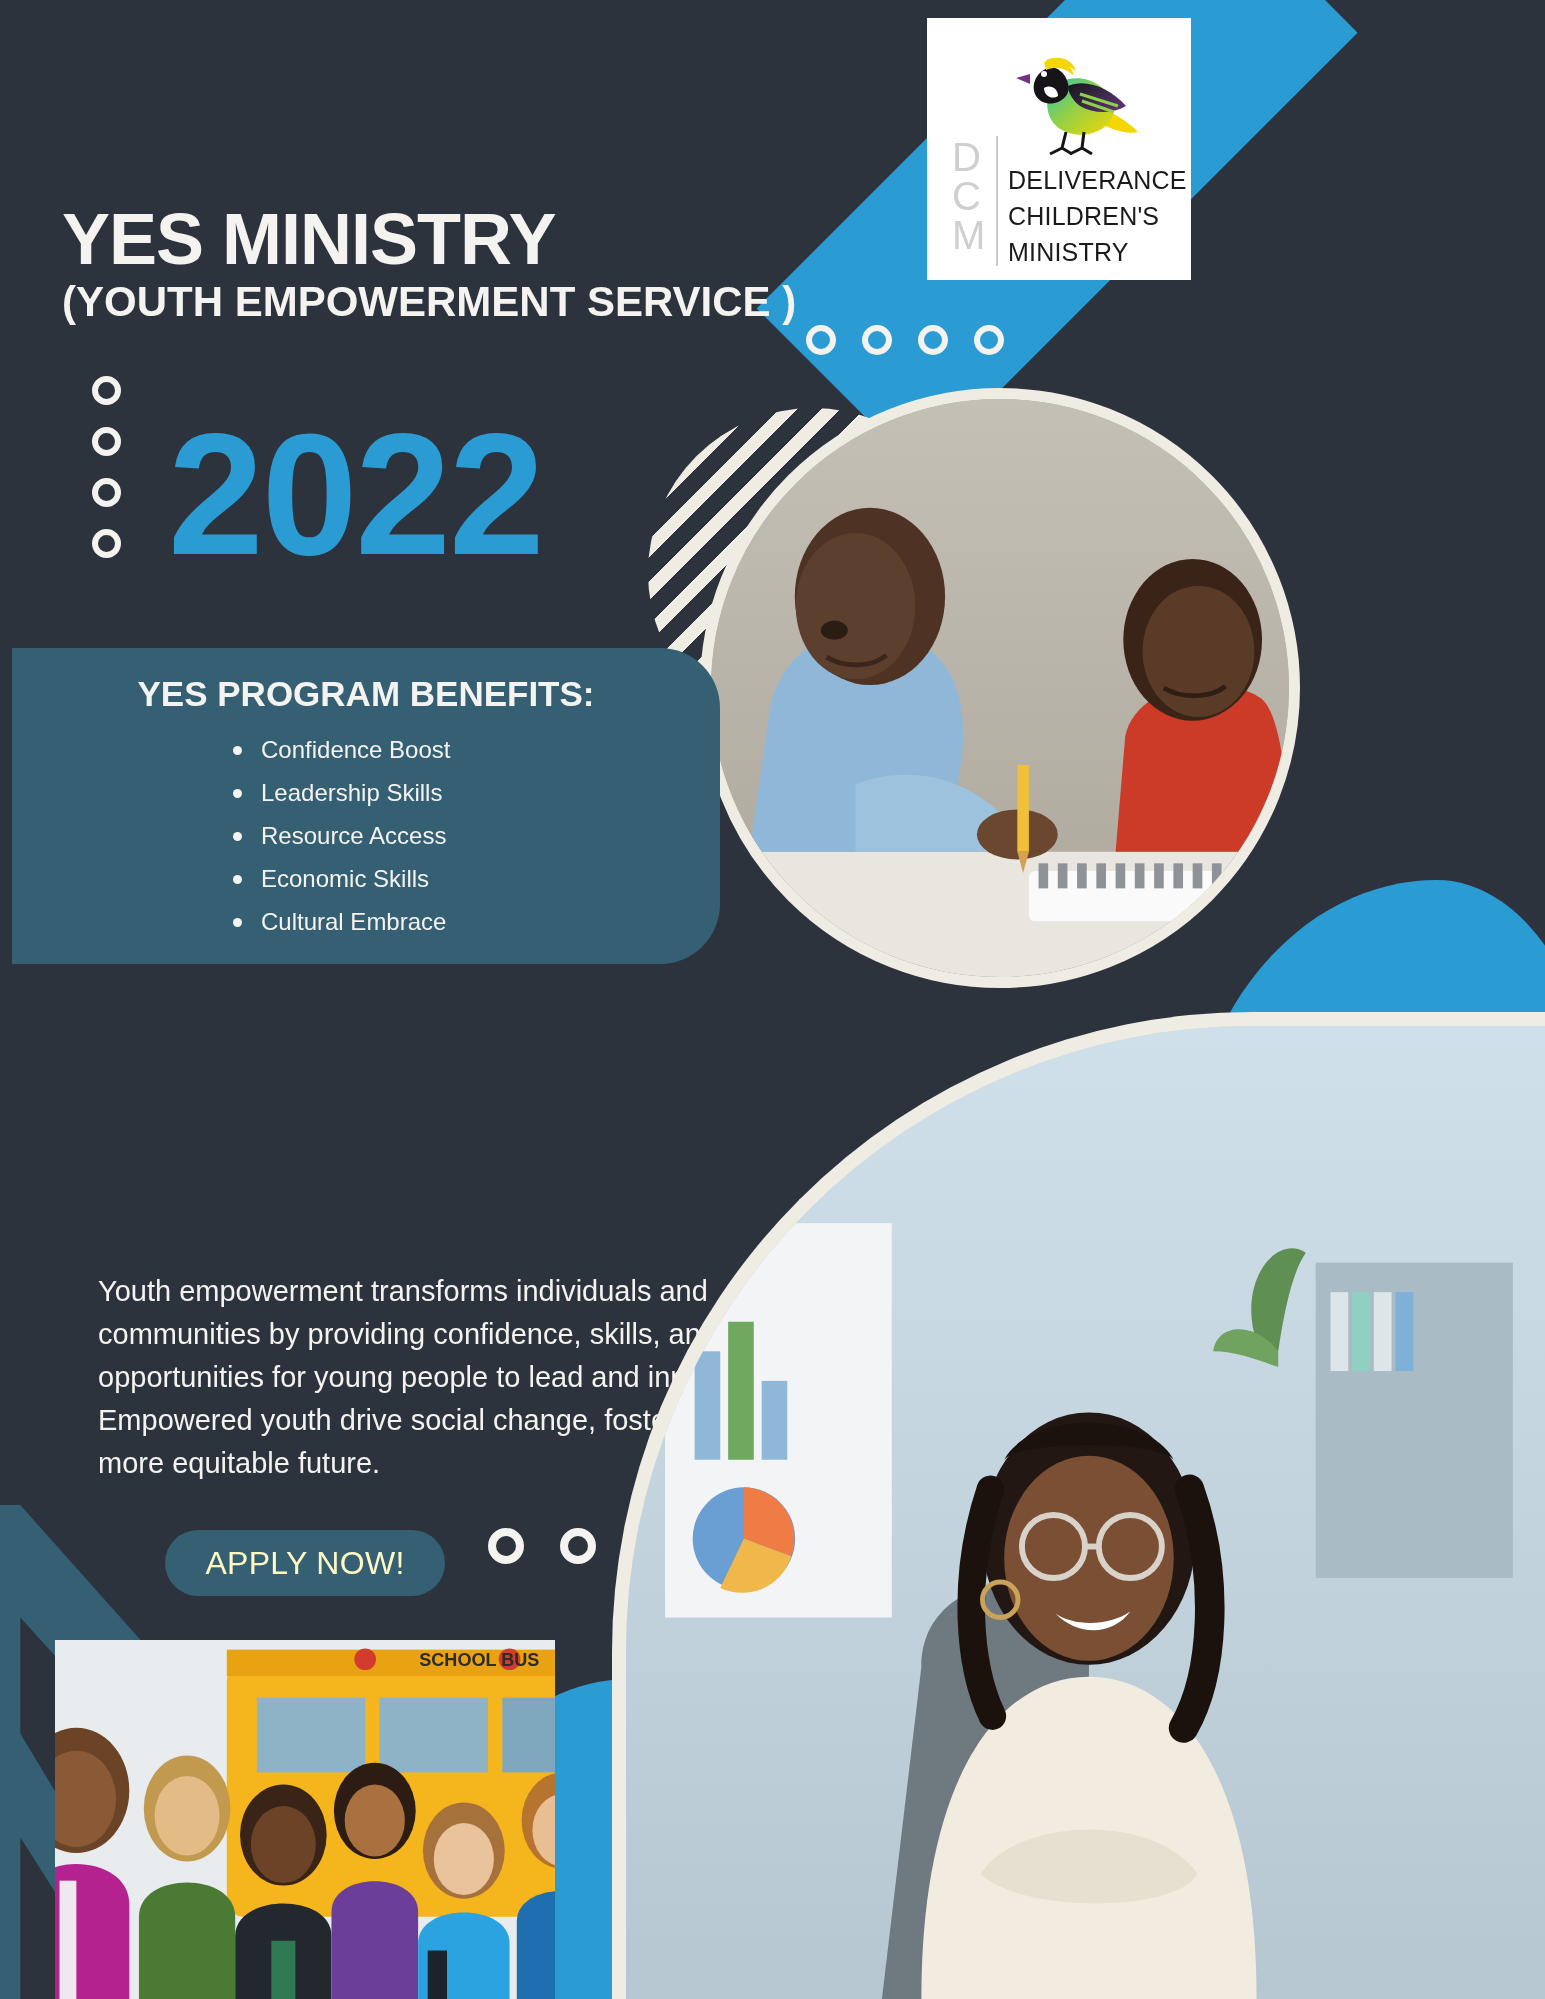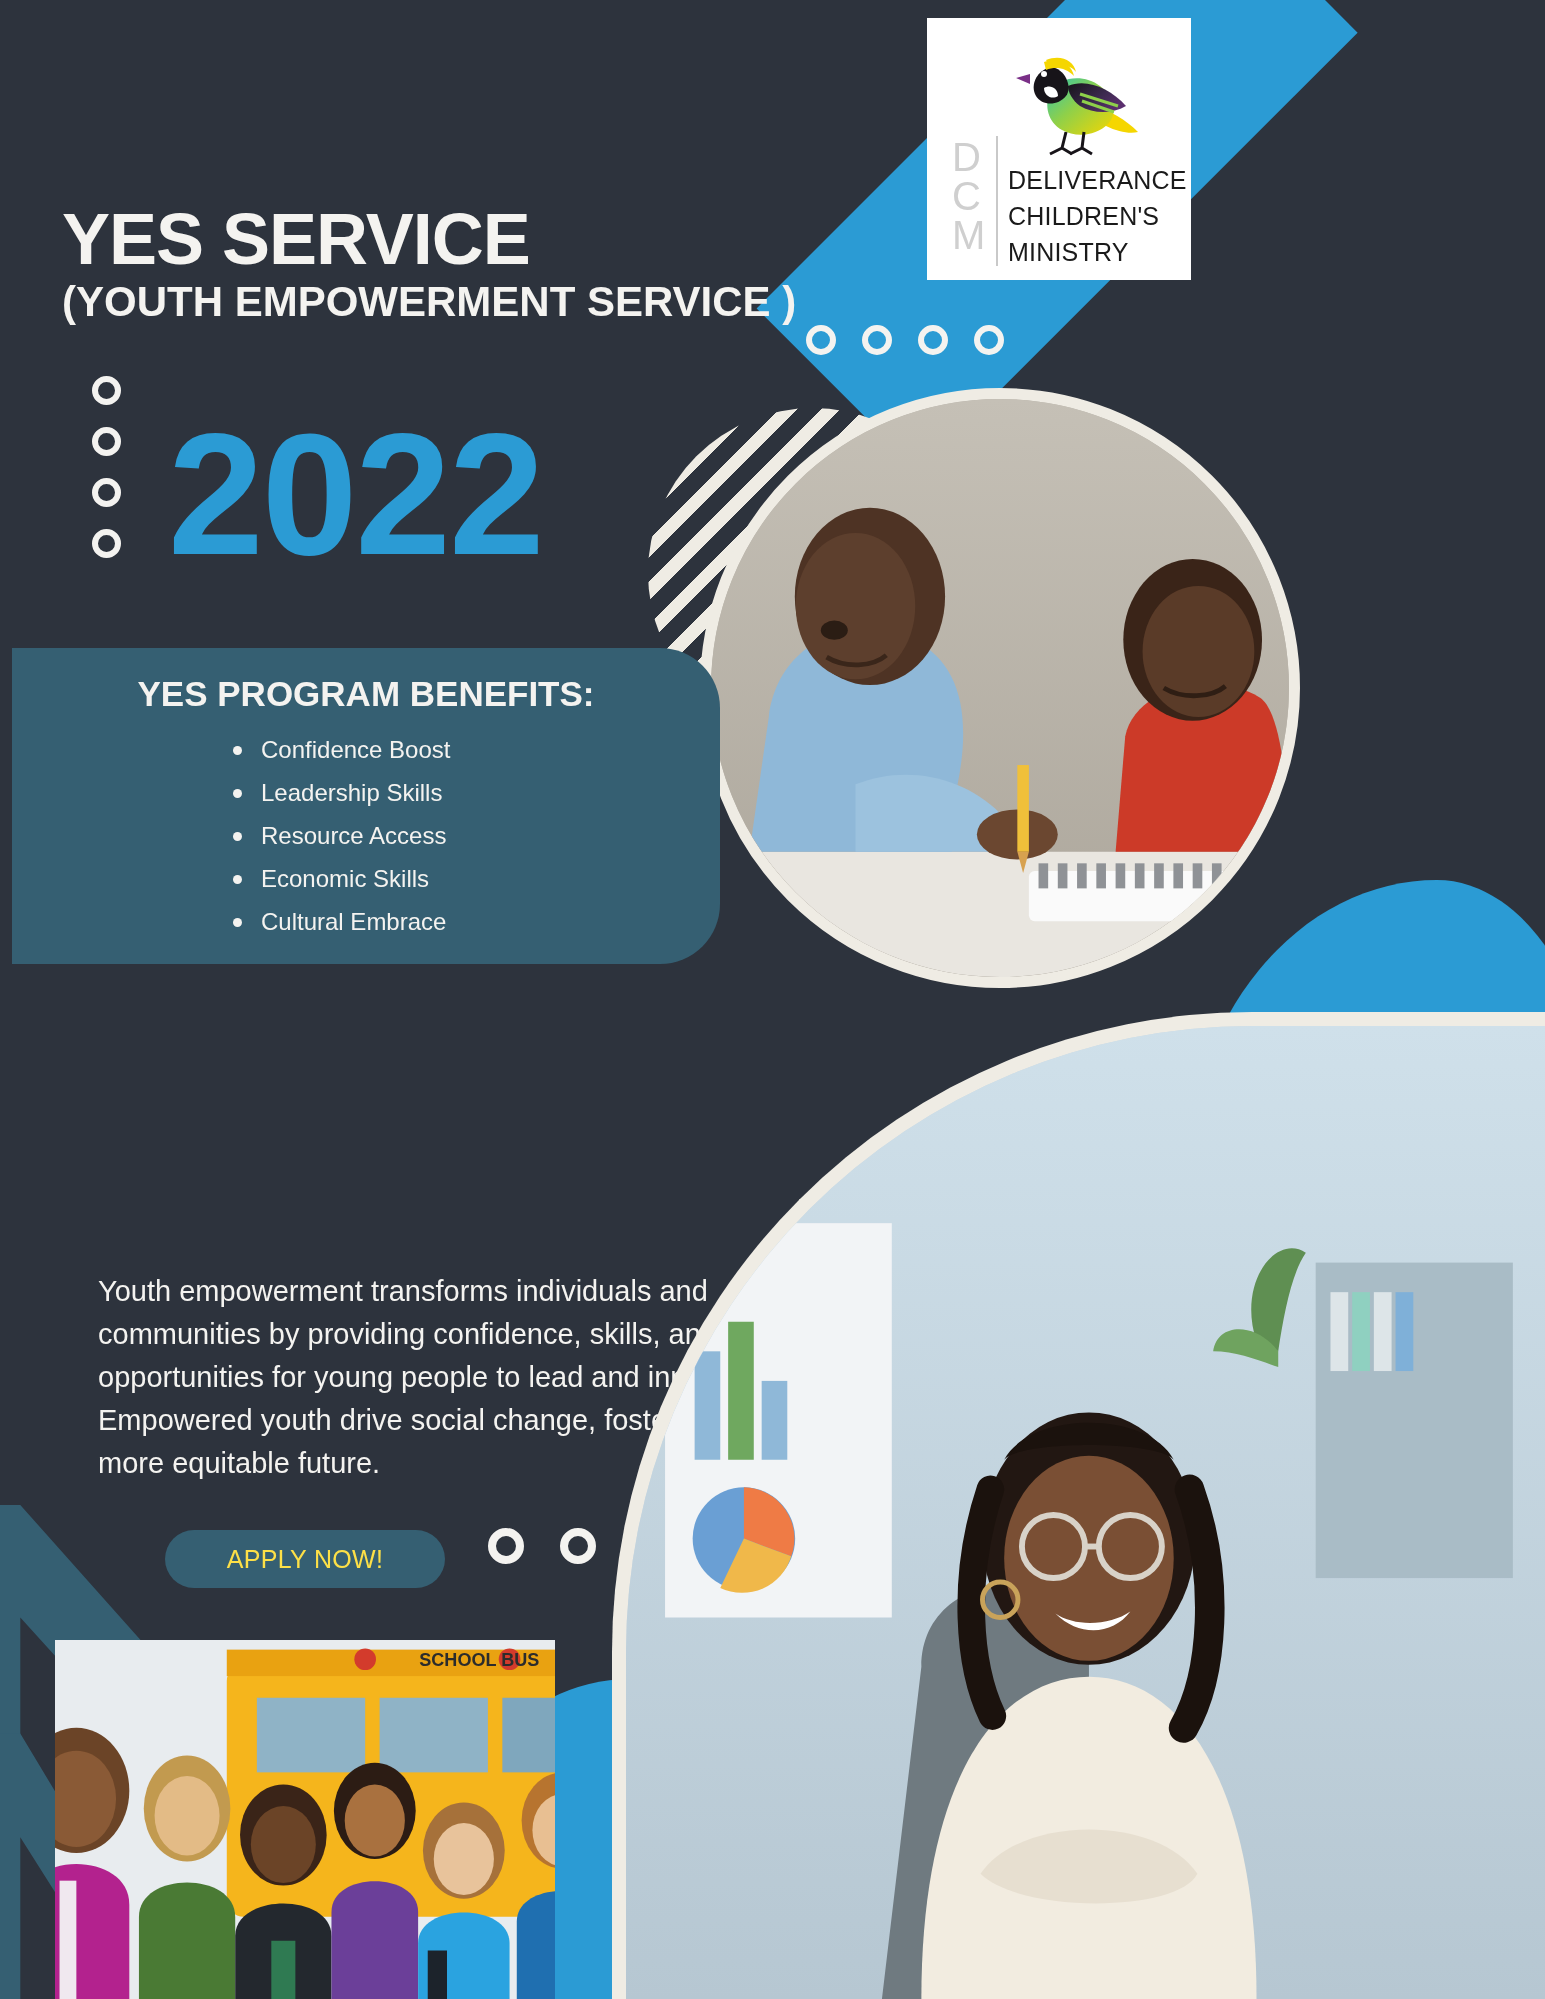--- a/index.html
+++ b/index.html
@@ -195,26 +195,26 @@
     left:98px; top:1270px;
     width:690px;
     font-size:29px; line-height:43px;
     color:#f4f3f0;
   }
 
   
   .cta{
     position:absolute;
     left:165px; top:1530px;
-    width:280px; height:58px;
+    width:280px; height:66px;
     background:#355f72;
     border-radius:34px;
     border:0;
-    color:#fde047;
-    font-size:25px;
+    color:#fef9c3;
+    font-size:32px;
     font-family:"Liberation Sans",sans-serif;
     cursor:pointer;
     letter-spacing:0.3px;
   }
 
   
   .photo-bus{
     position:absolute;
     left:55px; top:1640px;
     width:500px; height:432px;
@@ -243,21 +243,21 @@
 <div id="poster">
 
   <div class="stripe-tl stripe-a"></div>
 
   <div class="stripe-tr stripe-tr1"></div>
   <div class="blue-blob blob-right"></div>
   <div class="blue-blob blob-bottom"></div>
   <div class="chev chev1"></div>
   <div class="chev chev2"></div>
 
-  <div class="title">YES SERVICE</div>
+  <div class="title">YES MINISTRY</div>
   <div class="subtitle">(YOUTH EMPOWERMENT SERVICE )</div>
 
   <div class="logo-card">
     <div class="logo-inner">
       <svg class="logo-bird" viewBox="0 0 130 118">
         <defs>
           <linearGradient id="bodyg" x1="0" y1="0" x2="1" y2="1">
             <stop offset="0%" stop-color="#2fc4b0"></stop>
             <stop offset="45%" stop-color="#8ed04a"></stop>
             <stop offset="100%" stop-color="#f5d600"></stop>

